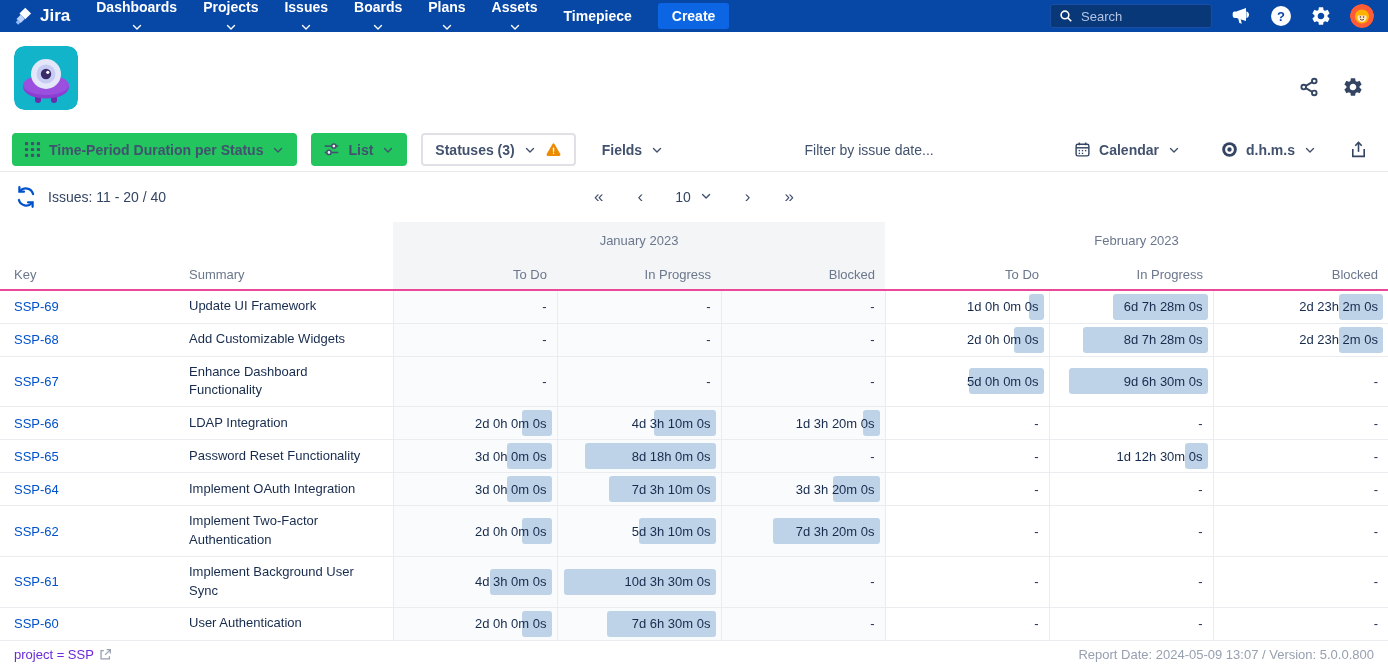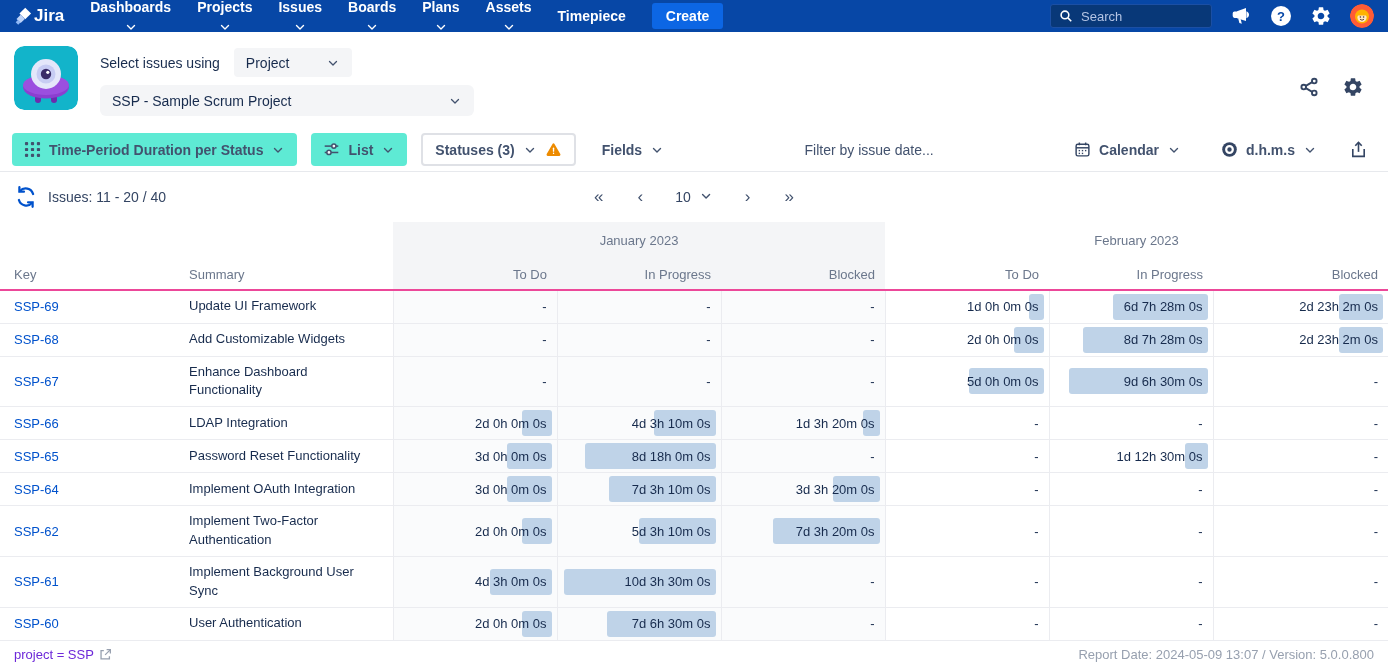--- a/index.html
+++ b/index.html
@@ -1,21 +1,21 @@
 <!DOCTYPE html>
 <html><head>
 <meta charset="utf-8">
 <style>
   * { margin:0; padding:0; box-sizing:border-box; }
   html,body { width:1388px; height:672px; overflow:hidden; }
   body { font-family:"Liberation Sans", sans-serif; background:#fff; color:#172B4D; position:relative; }
 
   
   .navbar { height:32px; background:#0747A6; display:flex; align-items:center; padding:0 14px; color:#fff; }
-  .brand { display:flex; align-items:center; font-size:17px; font-weight:700; margin-right:26px; cursor:pointer; }
+  .brand { display:flex; align-items:center; gap:6px; font-size:17px; font-weight:700; margin-right:26px; cursor:pointer; }
   .brand svg { width:20px; height:20px; }
   .nav-menus { display:flex; align-items:center; gap:26px; }
   .nav-item { display:inline-flex; align-items:center; gap:5px; font-size:14px; font-weight:600; cursor:pointer;flex-direction:column; }
   .chev { width:14px; height:14px; flex:0 0 auto; }
   .create-btn { margin-left:26px; background:#0C66E4; color:#fff; border:none; border-radius:3px; font-family:inherit;
                 font-size:14px; font-weight:600; padding:5px 14px; cursor:pointer; }
   .nav-right { margin-left:auto; display:flex; align-items:center; gap:18px; }
   .search-box { display:flex; align-items:center; gap:8px; background:#083878; border:1px solid #1B4FA4; border-radius:3px;
                 width:162px; height:24px; padding:0 8px; }
   .search-box svg { width:14px; height:14px; }
@@ -37,21 +37,21 @@
   .select-sm { width:118px; height:29px; justify-content:space-between; }
   .select-lg { width:374px; height:31px; margin-top:8px; justify-content:space-between; border-radius:6px; }
   .select-btn .chev { color:#42526E; }
   .header-actions { margin-left:auto; display:flex; align-items:center; gap:22px; margin-top:26px; margin-right:8px; height:30px; }
   .hdr-icon { width:22px; height:22px; cursor:pointer; }
 
   
   .toolbar { display:flex; align-items:center; height:44px; padding:0 12px; border-bottom:1px solid #E7E9ED; gap:14px; }
   .tb-btn { display:inline-flex; align-items:center; gap:8px; font-family:inherit; font-size:14px; font-weight:600; color:#42526E;
             border:none; border-radius:4px; height:33px; padding:0 12px; cursor:pointer; background:transparent; }
-  .tb-grey { background:#5eead4; }
+  .tb-grey { background:#22c55e; }
   .tb-outline { background:#fff; border:2px solid #DFE1E6; }
   .tb-btn svg.ic { width:17px; height:17px; }
   .filter-hint { color:#42526E; font-size:14px; margin-left:auto; cursor:text; }
   .tb-right { margin-left:auto; display:flex; align-items:center; gap:16px; margin-right:4px; }
 
   
   .pager-row { position:relative; height:50px; display:flex; align-items:center; padding:0 14px; }
   .refresh-btn { background:none; border:none; cursor:pointer; width:24px; height:24px; padding:0; margin-right:10px; }
   .issues-label { font-size:14px; color:#344563; }
   .pager { position:absolute; left:50%; top:50%; transform:translate(-50%,-50%); display:flex; align-items:center; gap:30px; }
@@ -183,37 +183,20 @@
       <rect width="64" height="64" rx="10" fill="#12B4CA"></rect>
       <rect x="21" y="46" width="6" height="11" rx="3" fill="#6C2BAE"></rect>
       <rect x="37" y="46" width="6" height="11" rx="3" fill="#6C2BAE"></rect>
       <ellipse cx="32" cy="41" rx="23" ry="11.5" fill="#8B3FD0"></ellipse>
       <ellipse cx="32" cy="39" rx="23" ry="10" fill="#9B4FDF"></ellipse>
       <circle cx="32" cy="28" r="15" fill="#E4E7FA"></circle>
       <circle cx="32" cy="28" r="9.5" fill="#C7CCF3"></circle>
       <circle cx="32" cy="28" r="5.2" fill="#3A2B68"></circle>
       <circle cx="33.8" cy="26.3" r="1.6" fill="#ffffff"></circle>
     </svg>
-  </div>
-  <div class="selectors">
-    <div class="sel-row1">
-      <span class="sel-label">Select issues using</span>
-      <button class="select-btn select-sm">
-        <span>Project</span>
-        <svg class="chev" viewBox="0 0 24 24">
-            <path d="M6 9.5l6 6 6-6" fill="none" stroke="currentColor" stroke-width="2.2" stroke-linecap="round" stroke-linejoin="round"></path>
-          </svg>
-      </button>
-    </div>
-    <button class="select-btn select-lg">
-      <span>SSP - Sample Scrum Project</span>
-      <svg class="chev" viewBox="0 0 24 24">
-          <path d="M6 9.5l6 6 6-6" fill="none" stroke="currentColor" stroke-width="2.2" stroke-linecap="round" stroke-linejoin="round"></path>
-        </svg>
-    </button>
   </div>
   <div class="header-actions">
     <svg class="hdr-icon" viewBox="0 0 20 20" fill="none" stroke="#344563" stroke-width="1.7">
       <circle cx="14.8" cy="4.6" r="2.1"></circle>
         <circle cx="5.2" cy="10" r="2.1"></circle>
         <circle cx="14.8" cy="15.4" r="2.1"></circle>
       <path d="M7.1 9l5.8-3.4M7.1 11l5.8 3.4"></path>
     </svg>
     <svg class="hdr-icon" viewBox="0 0 24 24" fill="#344563">
       <path d="M19.14 12.94c.04-.3.06-.61.06-.94s-.02-.64-.07-.94l2.03-1.58a.49.49 0 00.12-.61l-1.92-3.32a.49.49 0 00-.59-.22l-2.39.96a7 7 0 00-1.62-.94l-.36-2.54a.48.48 0 00-.48-.41h-3.84a.48.48 0 00-.47.41l-.36 2.54c-.59.24-1.13.57-1.62.94l-2.39-.96a.49.49 0 00-.59.22L2.74 8.87a.49.49 0 00.12.61l2.03 1.58c-.05.3-.09.63-.09.94s.02.64.07.94l-2.03 1.58a.49.49 0 00-.12.61l1.92 3.32c.12.22.37.29.59.22l2.39-.96c.5.38 1.03.7 1.62.94l.36 2.54c.05.24.24.41.48.41h3.84c.24 0 .44-.17.47-.41l.36-2.54a7 7 0 001.62-.94l2.39.96c.22.08.47 0 .59-.22l1.92-3.32a.49.49 0 00-.12-.61l-2.01-1.58zM12 15.6A3.61 3.61 0 018.4 12c0-1.98 1.62-3.6 3.6-3.6s3.6 1.62 3.6 3.6-1.62 3.6-3.6 3.6z"></path>

